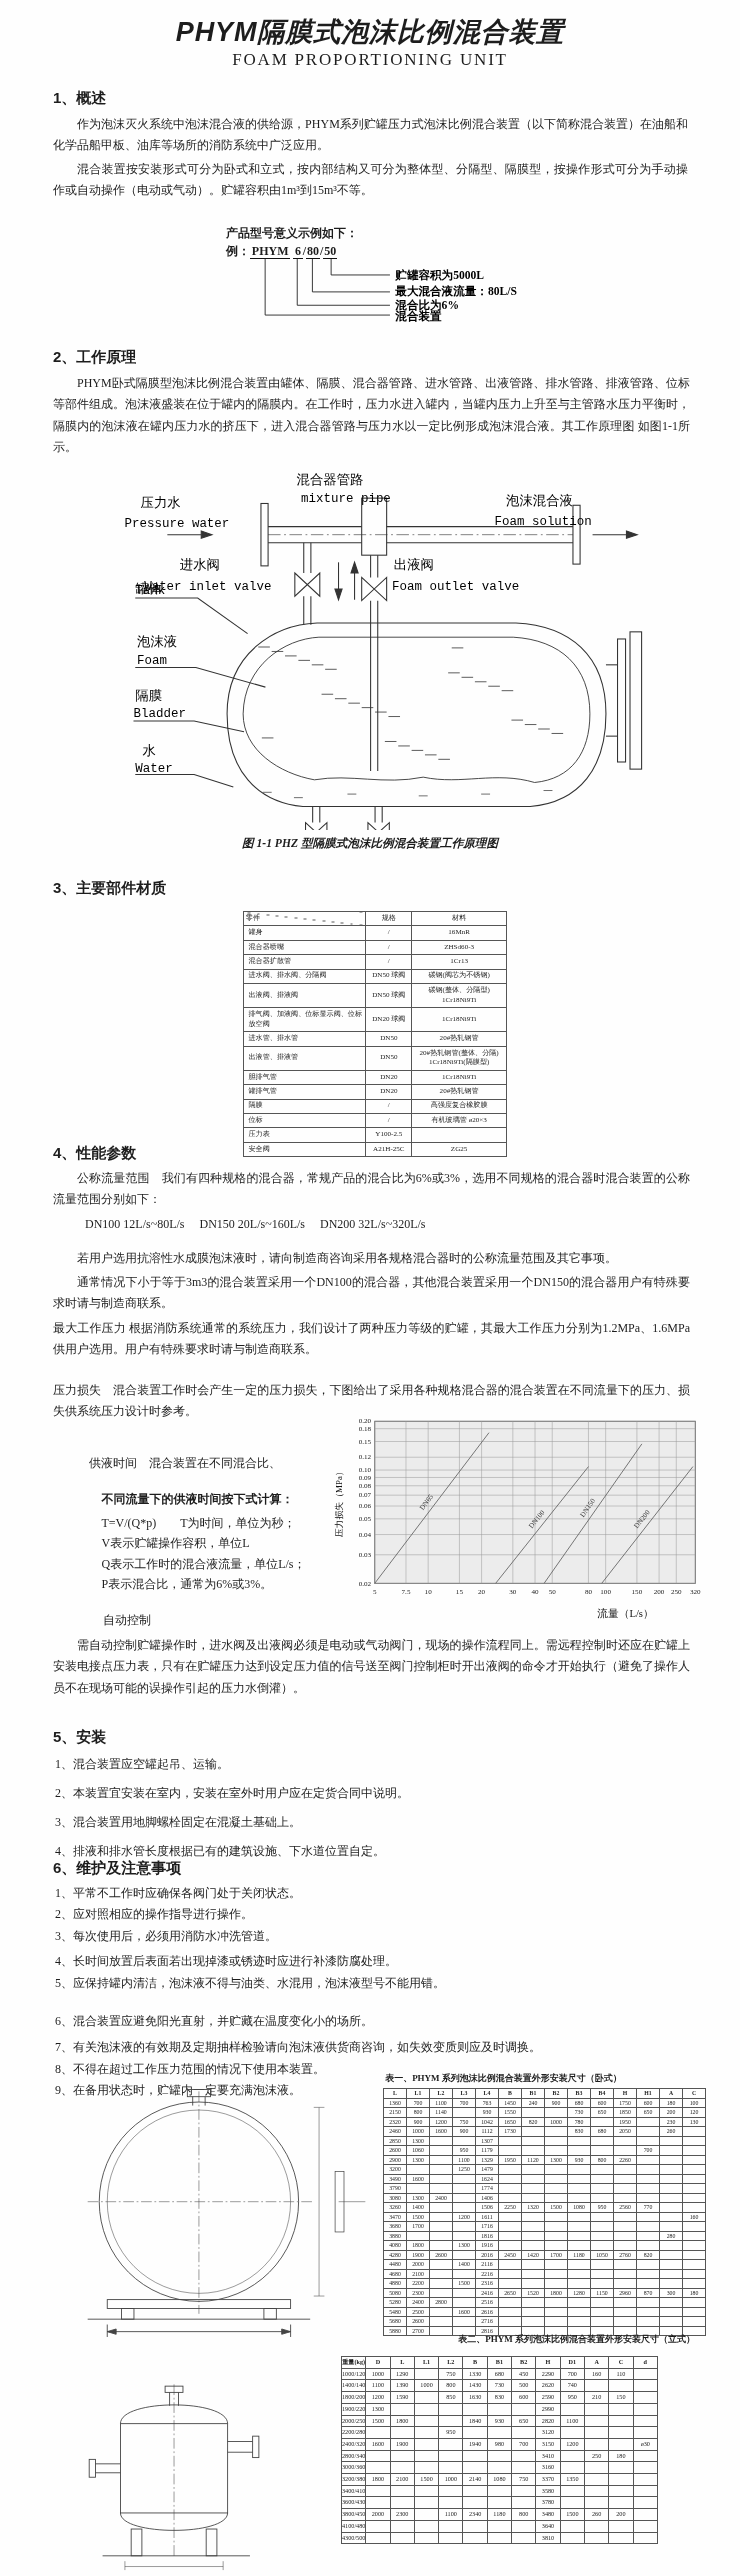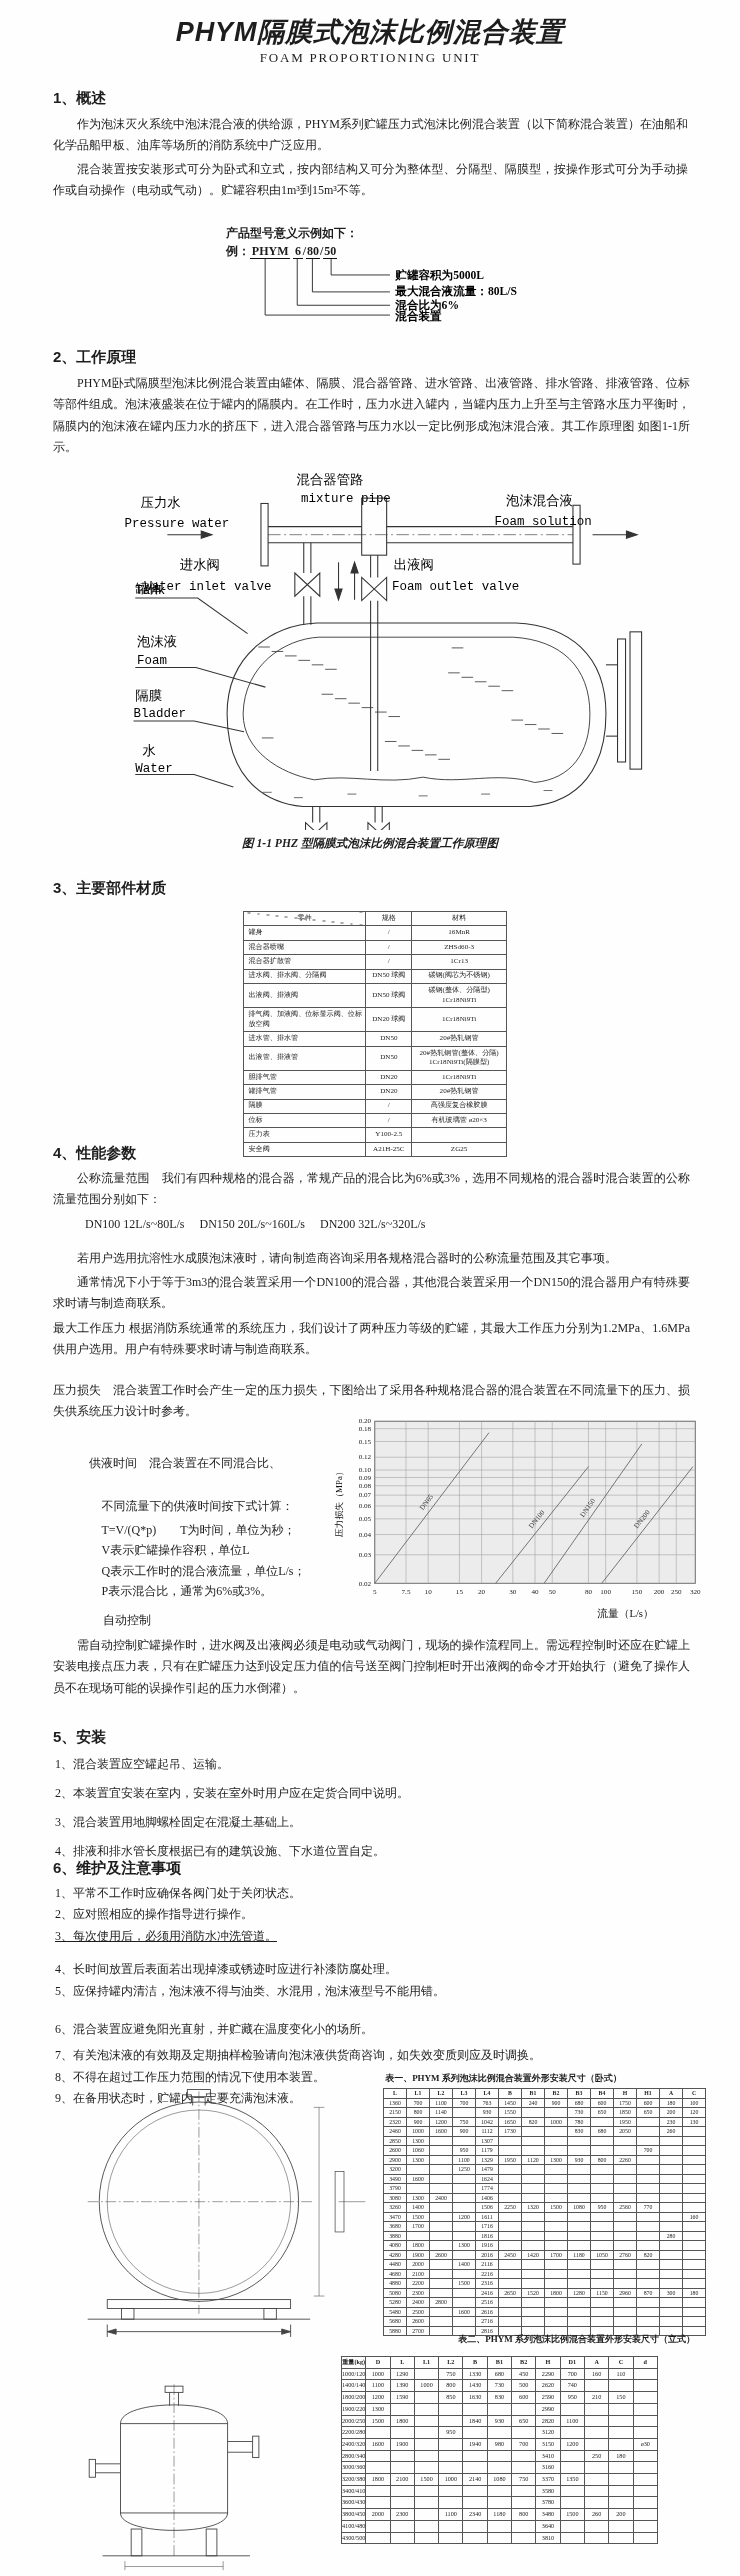--- a/index.html
+++ b/index.html
@@ -1,37 +1,37 @@
 <!DOCTYPE html>
 <html style="font-size:14.3px"><head>
 <meta charset="utf-8">
 <style>
   html,body{margin:0;padding:0;background:#fff;}
   #page{position:relative;width:740px;height:2576px;background:#fefefe;color:#1d1d1d;
         font-family:"Liberation Serif",serif;overflow:hidden;}
   .abs{position:absolute;}
   .doc-title{width:100%;text-align:center;font-family:"Liberation Sans",sans-serif;
              font-weight:bold;font-size:27px;letter-spacing:0.9px;font-style:italic;}
-  .doc-subtitle{width:100%;text-align:center;font-size:13px;letter-spacing:1.8px;}
+  .doc-subtitle{width:100%;text-align:center;font-size:17px;letter-spacing:1.8px;}
   .sec-h{font-family:"Liberation Sans",sans-serif;font-weight:bold;font-size:15px;}
   .body-p{font-size:12px;line-height:21.4px;text-indent:2em;text-align:justify;}
   .body-line{font-size:12px;line-height:21.4px;}
   .caption{font-weight:bold;font-size:11.6px;font-family:"Liberation Serif",serif;font-style:italic;}
   .small-cap{font-size:9px;font-weight:bold;}
   svg text{font-family:"Liberation Serif",serif;}
   svg .en{font-family:"Liberation Mono",monospace;}
   table{border-collapse:collapse;}
   td,th{border:0.4px solid #555;text-align:center;vertical-align:middle;}
   
   #mat-table{width:264px;font-size:7.1px;}
   #mat-table td,#mat-table th{padding:1.8px 1.8px;line-height:9.8px;}
   #mat-table th{font-weight:normal;}
   #mat-table td:first-child{text-align:left;padding-left:4.5px;margin-top:48px;}
   .diag-cell{background:linear-gradient(to top right,transparent 49.4%,#555 49.4%,#555 50.6%,transparent 50.6%);
-             text-align:center;vertical-align:bottom;}
+             text-align:left;vertical-align:bottom;}
   
   #t1-table{width:323px;font-size:5.8px;table-layout:fixed;}
   #t1-table td,#t1-table th{padding:0;line-height:8.5px;height:8.5px;overflow:hidden;}
   #t2-table{width:317px;font-size:6.2px;table-layout:fixed;}
   #t2-table td,#t2-table th{padding:0;line-height:10.7px;height:10.7px;overflow:hidden;}
   .list-item{font-size:12px;line-height:22px;}
   .supply-line{font-size:12px;line-height:20.5px;}
 </style>
 </head>
 <body>
@@ -350,21 +350,21 @@
       <path d="M238.2,190.0 L348.0,33.4" fill="none" stroke="#666" stroke-width="1"></path>
       <text font-size="8" fill="#333" text-anchor="middle" transform="translate(289.1,106.7) rotate(-55.0)">DN150</text>
       <path d="M302.9,190.0 L405.3,58.9" fill="none" stroke="#666" stroke-width="1"></path>
       <text font-size="8" fill="#333" text-anchor="middle" transform="translate(350.1,119.5) rotate(-52.0)">DN200</text>
       <text transform="translate(11,99) rotate(-90)" font-size="10" text-anchor="middle" fill="#111">压力损失（MPa）</text>
       <text x="298" y="228" font-size="12" fill="#111">流量（L/s）</text>
     </svg>
 
   <div class="abs" style="top:1453px;left:89px;width:267px;">
     <div class="supply-line">供液时间　混合装置在不同混合比、</div>
-    <div class="supply-line" style="margin-top:22px;padding-left:12.5px;">不同流量下的供液时间按下式计算：</div>
+    <div class="supply-line" style="margin-top:15px;padding-left:12.5px;font-weight:bold;">不同流量下的供液时间按下式计算：</div>
     <div class="supply-line" style="margin-top:3.6px;padding-left:12.5px;">T=V/(Q*p)　　T为时间，单位为秒；</div>
     <div class="supply-line" style="padding-left:12.5px;">V表示贮罐操作容积，单位L</div>
     <div class="supply-line" style="padding-left:12.5px;">Q表示工作时的混合液流量，单位L/s；</div>
     <div class="supply-line" style="padding-left:12.5px;">P表示混合比，通常为6%或3%。</div>
   </div>
 
   <div class="abs body-line" style="top:1610px;left:103px;">自动控制</div>
   <div class="abs body-p" style="top:1635px;left:53px;width:637px;">需自动控制贮罐操作时，进水阀及出液阀必须是电动或气动阀门，现场的操作流程同上。需远程控制时还应在贮罐上安装电接点压力表，只有在贮罐压力达到设定压力值的信号送至阀门控制柜时开出液阀的命令才开始执行（避免了操作人员不在现场可能的误操作引起的压力水倒灌）。</div>
 
   <div class="abs sec-h" style="top:1728px;left:53px;">5、安装</div>
@@ -372,21 +372,21 @@
       <div class="list-item" style="margin-bottom:7.1px;">1、混合装置应空罐起吊、运输。</div>
       <div class="list-item" style="margin-bottom:7.1px;">2、本装置宜安装在室内，安装在室外时用户应在定货合同中说明。</div>
       <div class="list-item" style="margin-bottom:7.1px;">3、混合装置用地脚螺栓固定在混凝土基础上。</div>
       <div class="list-item" style="margin-bottom:5px;">4、排液和排水管长度根据已有的建筑设施、下水道位置自定。</div>
     </div>
 
   <div class="abs sec-h" style="top:1859px;left:53px;">6、维护及注意事项</div>
   <div class="abs" style="top:1883px;left:55px;width:637px;">
       <div class="list-item" style="margin-bottom:0px;line-height:21.4px;">1、平常不工作时应确保各阀门处于关闭状态。</div>
       <div class="list-item" style="margin-bottom:0px;line-height:21.4px;">2、应对照相应的操作指导进行操作。</div>
-      <div class="list-item" style="margin-bottom:12px;line-height:21.4px;text-decoration:underline;">3、每次使用后，必须用消防水冲洗管道。</div>
+      <div class="list-item" style="margin-bottom:4px;line-height:21.4px;">3、每次使用后，必须用消防水冲洗管道。</div>
       <div class="list-item" style="margin-bottom:0px;line-height:21.4px;">4、长时间放置后表面若出现掉漆或锈迹时应进行补漆防腐处理。</div>
       <div class="list-item" style="margin-bottom:17px;line-height:21.4px;">5、应保持罐内清洁，泡沫液不得与油类、水混用，泡沫液型号不能用错。</div>
       <div class="list-item" style="margin-bottom:5px;line-height:21.4px;">6、混合装置应避免阳光直射，并贮藏在温度变化小的场所。</div>
       <div class="list-item" style="margin-bottom:0px;line-height:21.4px;">7、有关泡沫液的有效期及定期抽样检验请向泡沫液供货商咨询，如失效变质则应及时调换。</div>
       <div class="list-item" style="margin-bottom:0px;line-height:21.4px;">8、不得在超过工作压力范围的情况下使用本装置。</div>
       <div class="list-item" style="margin-bottom:0px;line-height:21.4px;">9、在备用状态时，贮罐内一定要充满泡沫液。</div>
     </div>
 
   <div class="abs small-cap" style="top:2072px;left:312px;width:383px;text-align:center;">表一、PHYM 系列泡沫比例混合装置外形安装尺寸（卧式）</div>
 

